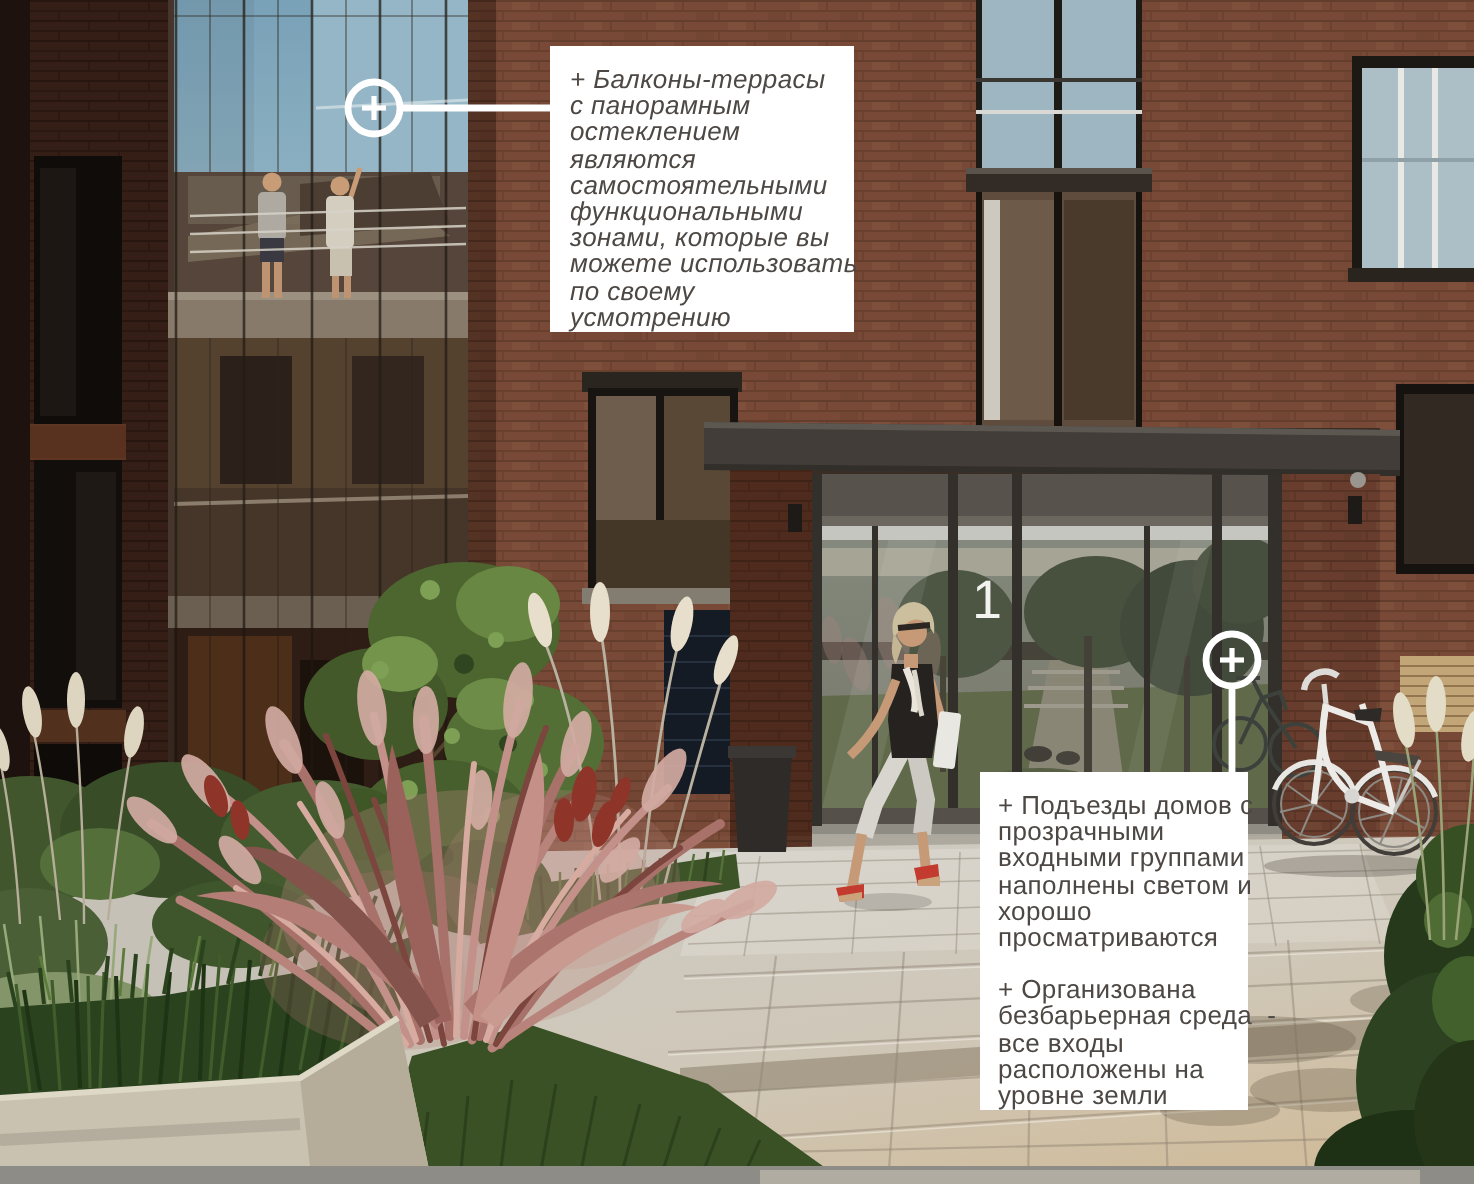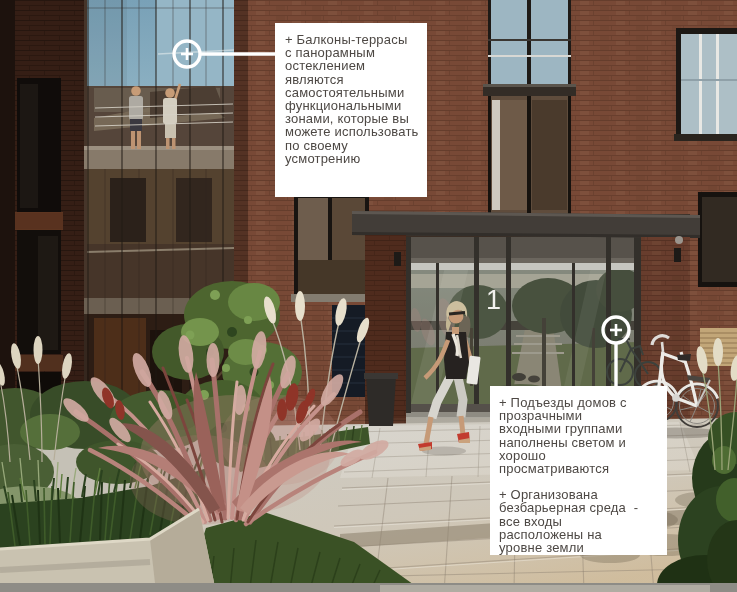--- a/index.html
+++ b/index.html
@@ -724,17 +724,17 @@
 
 <g fill="none" stroke="#ffffff">
   <circle cx="616" cy="330" r="13" stroke-width="3.4"></circle>
   <line x1="610" y1="330" x2="622" y2="330" stroke-width="2.6"></line>
   <line x1="616" y1="324" x2="616" y2="336" stroke-width="2.6"></line>
   <line x1="616" y1="343" x2="616" y2="388" stroke-width="3.4"></line>
 </g>
 </svg>
 
 
-<div class="callout" style="left:275px;top:23px;width:152px;height:174px;padding:10px 0 0 10px;box-sizing:border-box;">+ Балконы-террасы<br>с панорамным<br>остеклением<br>являются<br>самостоятельными<br>функциональными<br>зонами, которые вы<br>можете использовать<br>по своему<br>усмотрению</div>
-
-
-<div class="callout" style="left:490px;top:386px;width:177px;height:169px;padding:10px 0 0 9px;box-sizing:border-box;">+ Подъезды домов с<br>прозрачными<br>входными группами<br>наполнены светом и<br>хорошо<br>просматриваются<br><span style="display:block;height:13px;"></span>+ Организована<br>безбарьерная среда&nbsp; -<br>все входы<br>расположены на<br>уровне земли</div>
+<div class="callout" style="left:275px;top:23px;width:152px;height:143px;padding:10px 0 0 10px;box-sizing:border-box;font-style:italic;">+ Балконы-террасы<br>с панорамным<br>остеклением<br>являются<br>самостоятельными<br>функциональными<br>зонами, которые вы<br>можете использовать<br>по своему<br>усмотрению</div>
+
+
+<div class="callout" style="left:490px;top:386px;width:134px;height:169px;padding:10px 0 0 9px;box-sizing:border-box;">+ Подъезды домов с<br>прозрачными<br>входными группами<br>наполнены светом и<br>хорошо<br>просматриваются<br><span style="display:block;height:13px;"></span>+ Организована<br>безбарьерная среда&nbsp; -<br>все входы<br>расположены на<br>уровне земли</div>
 </div>
 
 </body></html>

